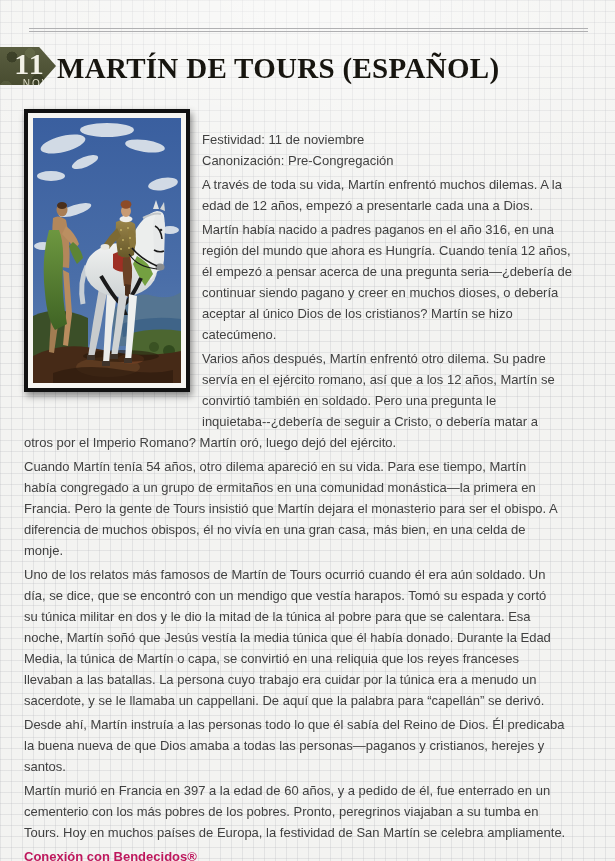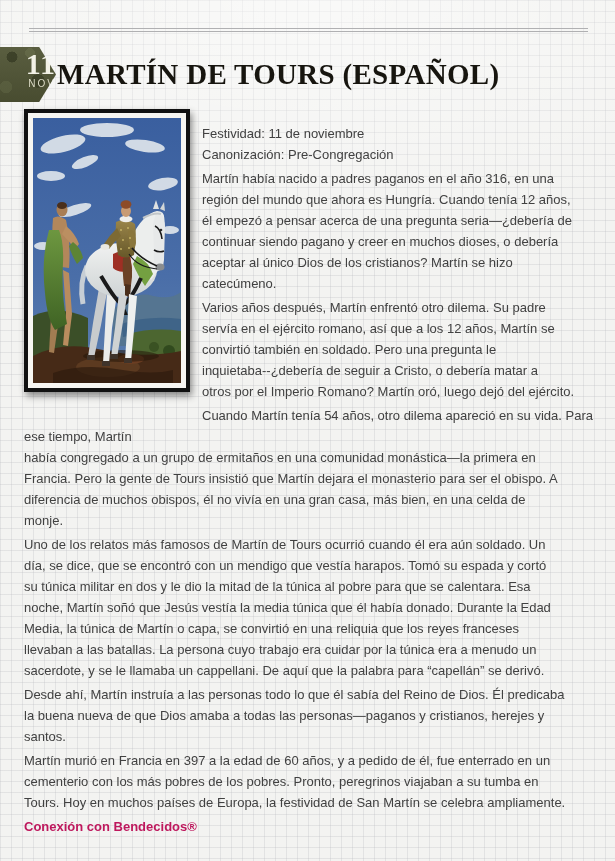--- a/index.html
+++ b/index.html
@@ -13,61 +13,61 @@
       radial-gradient(ellipse 120% 40% at 50% 0%, rgba(255,255,255,0.55), rgba(255,255,255,0) 70%),
       linear-gradient(rgba(186,188,194,0.30) 1px, transparent 1px),
       linear-gradient(90deg, rgba(186,188,194,0.30) 1px, transparent 1px);
     background-size: 100% 100%, 11px 11px, 11px 11px;
   }
   .top-rule {
     position: absolute; left: 29px; top: 28px; width: 559px; height: 4px;
     border-top: 1px solid #b0b0b2; border-bottom: 1px solid #b0b0b2;
   }
   .date-badge {
-    position: absolute; left: 0; top: 47px; width: 56px; height: 55px;
+    position: absolute; left: 0; top: 47px; width: 56px; height: 38px;
     clip-path: polygon(0 0, 70% 0, 100% 50%, 70% 100%, 0 100%);
     background-color: #535738;
     background-image:
       radial-gradient(circle 9px at 12px 10px, rgba(40,44,24,0.55) 60%, transparent 62%),
       radial-gradient(circle 11px at 38px 34px, rgba(45,50,28,0.5) 60%, transparent 62%),
       radial-gradient(circle 8px at 30px 6px,  rgba(110,116,80,0.5) 60%, transparent 62%),
       radial-gradient(circle 10px at 6px 40px, rgba(100,106,72,0.45) 60%, transparent 62%),
       linear-gradient(#5a5e40, #484c30);
     color: #f2f1e6;
     filter: drop-shadow(2px 2px 2px rgba(0,0,0,0.4));
-    text-align: right;
+    text-align: center;
   }
   .date-badge .day {
     font-family: "Liberation Serif", "DejaVu Serif", serif;
     font-weight: bold; font-size: 30px; line-height: 30px;
     margin: 2px 0 0 3px; letter-spacing: 1px;
   }
   .date-badge .month {
     font-size: 10px; letter-spacing: 2px; color: #dcdbc6;
     margin: -1px 0 0 17px;
   }
   .page-title {
-    position: absolute; left: 57px; top: 58px; width: 540px;
+    position: absolute; left: 57px; top: 52px; width: 540px;
     font-family: "Liberation Serif", "DejaVu Serif", serif;
     font-weight: bold; font-size: 29px; letter-spacing: 0.3px;
     color: #17150f; white-space: nowrap;
   }
   .content {
     position: absolute; left: 24px; top: 109px; width: 575px;
     font-size: 13px; line-height: 21px; color: #414141;
   }
   .figure {
     float: left; width: 166px; height: 283px;
     margin: 0 12px 20px 0;
     border: 4px solid #111; padding: 5px; background: #f7f6f2;
     box-shadow: 2px 4px 7px rgba(0,0,0,0.45);
   }
   .figure svg { display: block; width: 148px; height: 265px; }
   .para { white-space: pre-line; margin: 0 0 3px 0; }
-  .info-block { margin-top: 14px; padding-left: 7px; }
+  .info-block { margin-top: 20px; padding-left: 7px; }
   .footer-line { font-weight: bold; color: #be185d; }
 </style>
 </head>
 <body>
 
 <div class="top-rule"></div>
 
 <div class="date-badge">
   <div class="day">11</div>
   <div class="month">NOV</div>
@@ -186,20 +186,22 @@
 
       <path d="M86 175 L82 210 L78 239 L84 240 L89 210 L94 178 Z" fill="#cfd2d3"></path>
       <path d="M96 176 L94 212 L92 242 L98 243 L101 212 L104 178 Z" fill="#eef0ef"></path>
       <rect x="77" y="236" width="8" height="5" fill="#3f332a"></rect>
       <rect x="91" y="240" width="8" height="5" fill="#3f332a"></rect>
     </svg>
   </div>
 
   <p class="para info-block">Festividad: 11 de noviembre
 Canonización: Pre-Congregación</p>
+  <p class="para">A través de toda su vida, Martín enfrentó muchos dilemas. A la
+edad de 12 años, empezó a presentarle cada una a Dios.</p>
   <p class="para">Martín había nacido a padres paganos en el año 316, en una
 región del mundo que ahora es Hungría. Cuando tenía 12 años,
 él empezó a pensar acerca de una pregunta seria—¿debería de
 continuar siendo pagano y creer en muchos dioses, o debería
 aceptar al único Dios de los cristianos? Martín se hizo
 catecúmeno.</p>
   <p class="para">Varios años después, Martín enfrentó otro dilema. Su padre
 servía en el ejército romano, así que a los 12 años, Martín se
 convirtió también en soldado. Pero una pregunta le
 inquietaba--¿debería de seguir a Cristo, o debería matar a

